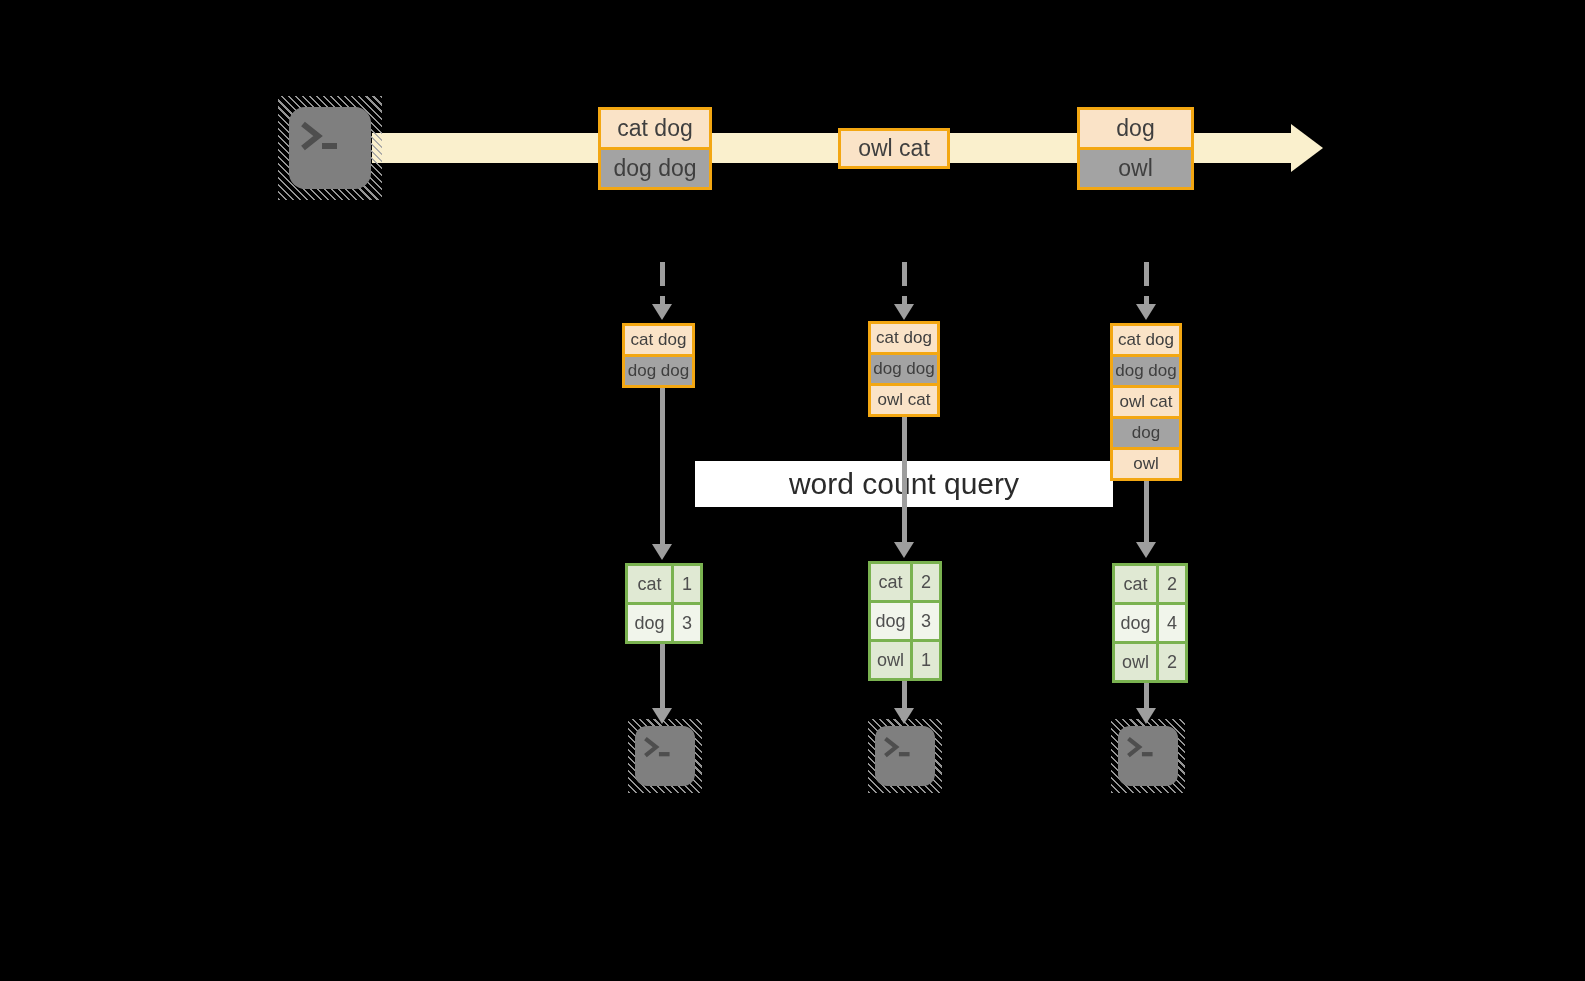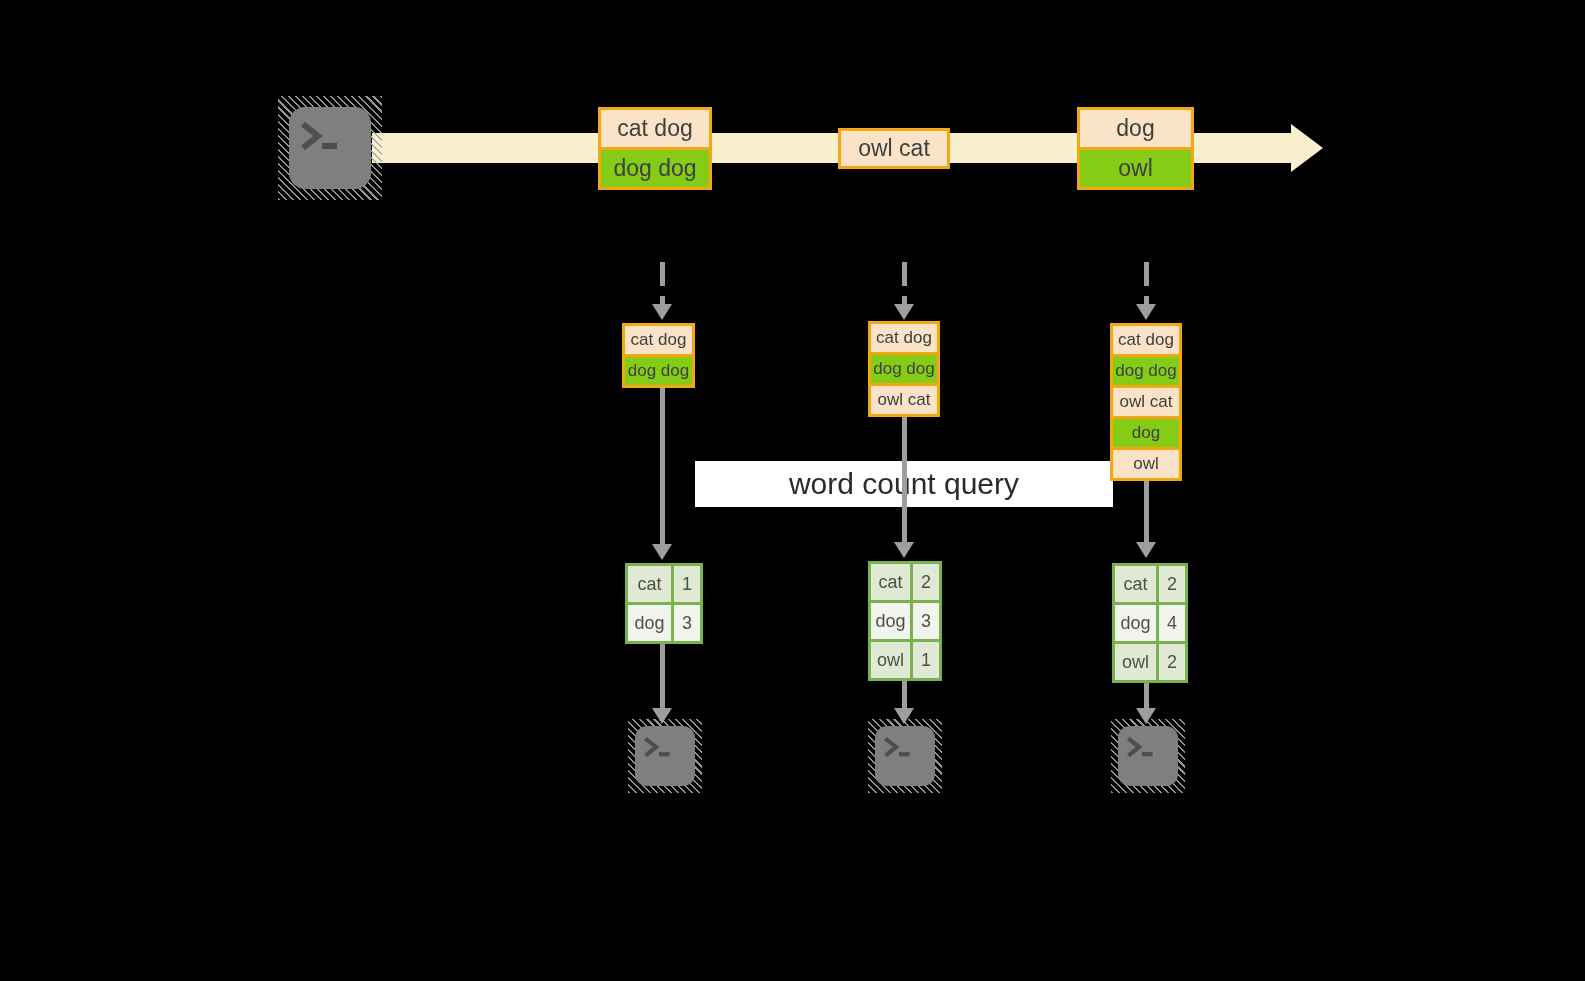--- a/index.html
+++ b/index.html
@@ -13,21 +13,21 @@
              border-left:32px solid #FAF0CD;}
 
   
   .obox{position:absolute;background:#F3A712;padding:3px;display:flex;flex-direction:column;
         gap:3px;box-sizing:border-box;z-index:3;}
   .ocell{display:flex;align-items:center;justify-content:center;color:#3F3F3F;white-space:nowrap;}
   .ocell.lg{height:37px;font-size:23px;}
   .ocell.md{height:35px;font-size:23px;}
   .ocell.sm{height:28px;font-size:17px;}
   .peach{background:#FAE3C7;}
-  .cream{background:#84cc16;}
+  .cream{background:#a3a3a3;}
 
   
   .gtable{position:absolute;background:#7AB250;padding:3px;display:grid;
           grid-template-columns:1fr 26px;gap:3px;box-sizing:border-box;z-index:3;}
   .gcell{display:flex;align-items:center;justify-content:center;height:36px;
          font-size:18px;color:#4F4F4F;}
   .gdark{background:#E0E9D3;}
   .glight{background:#F1F5EB;}
 
   

